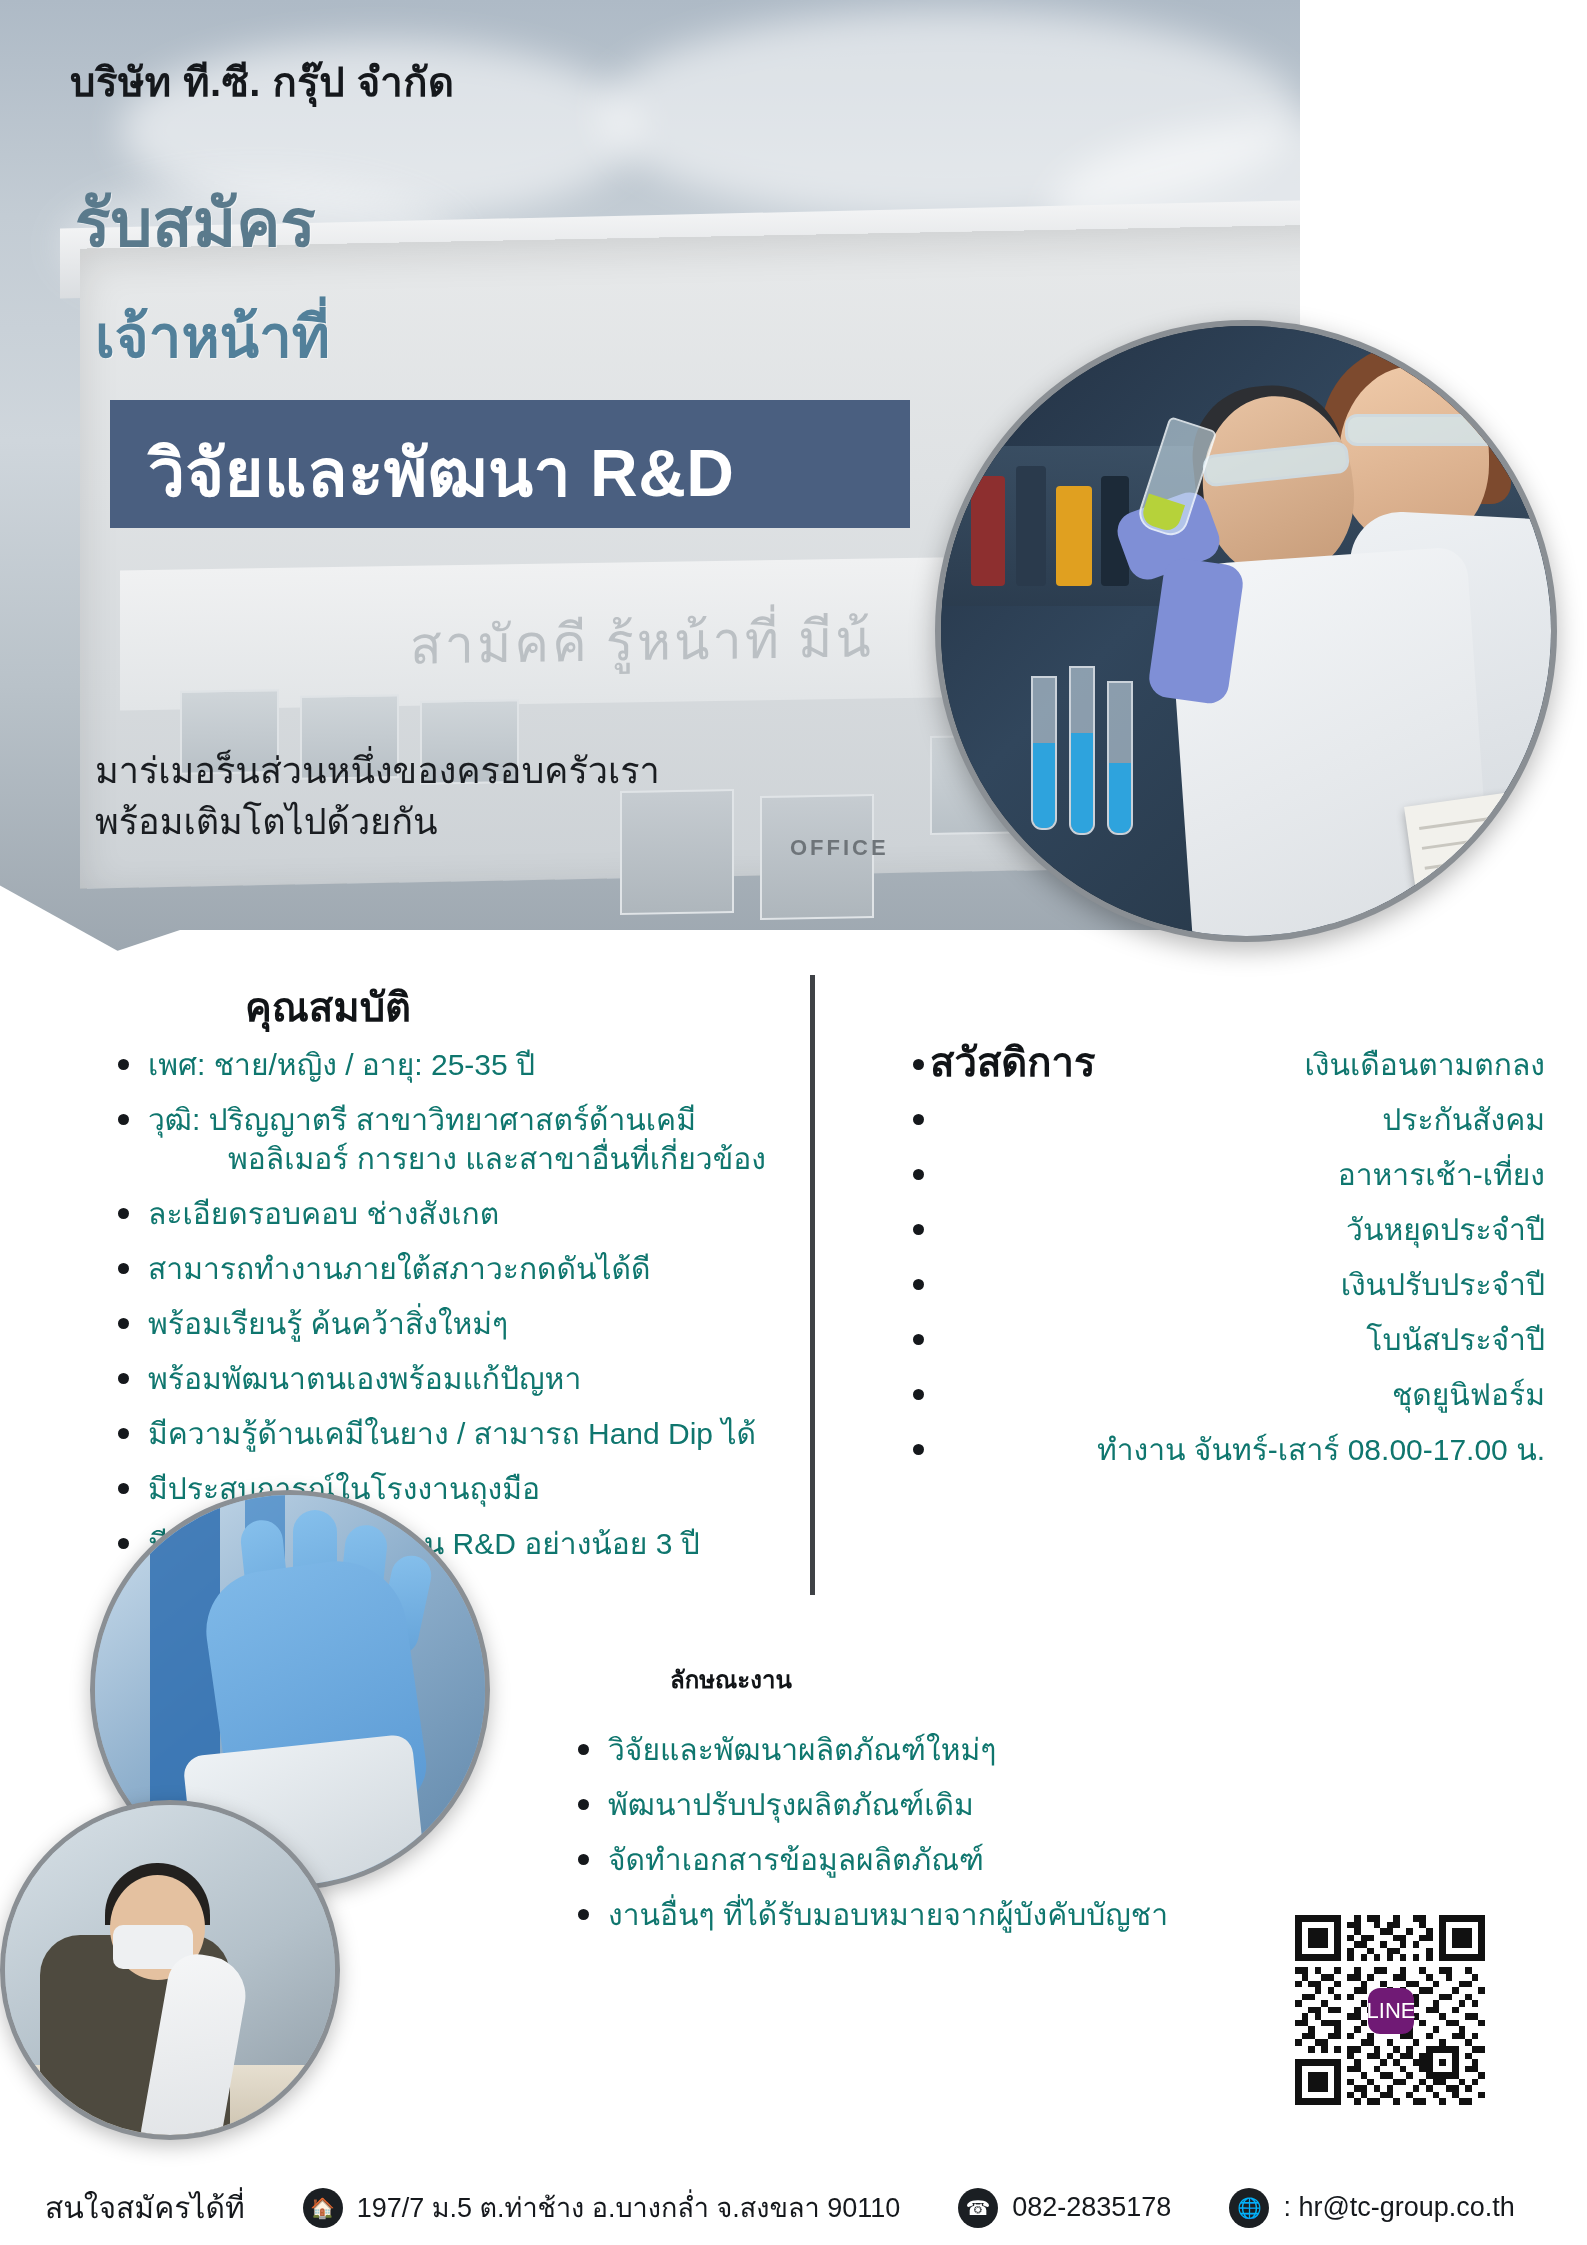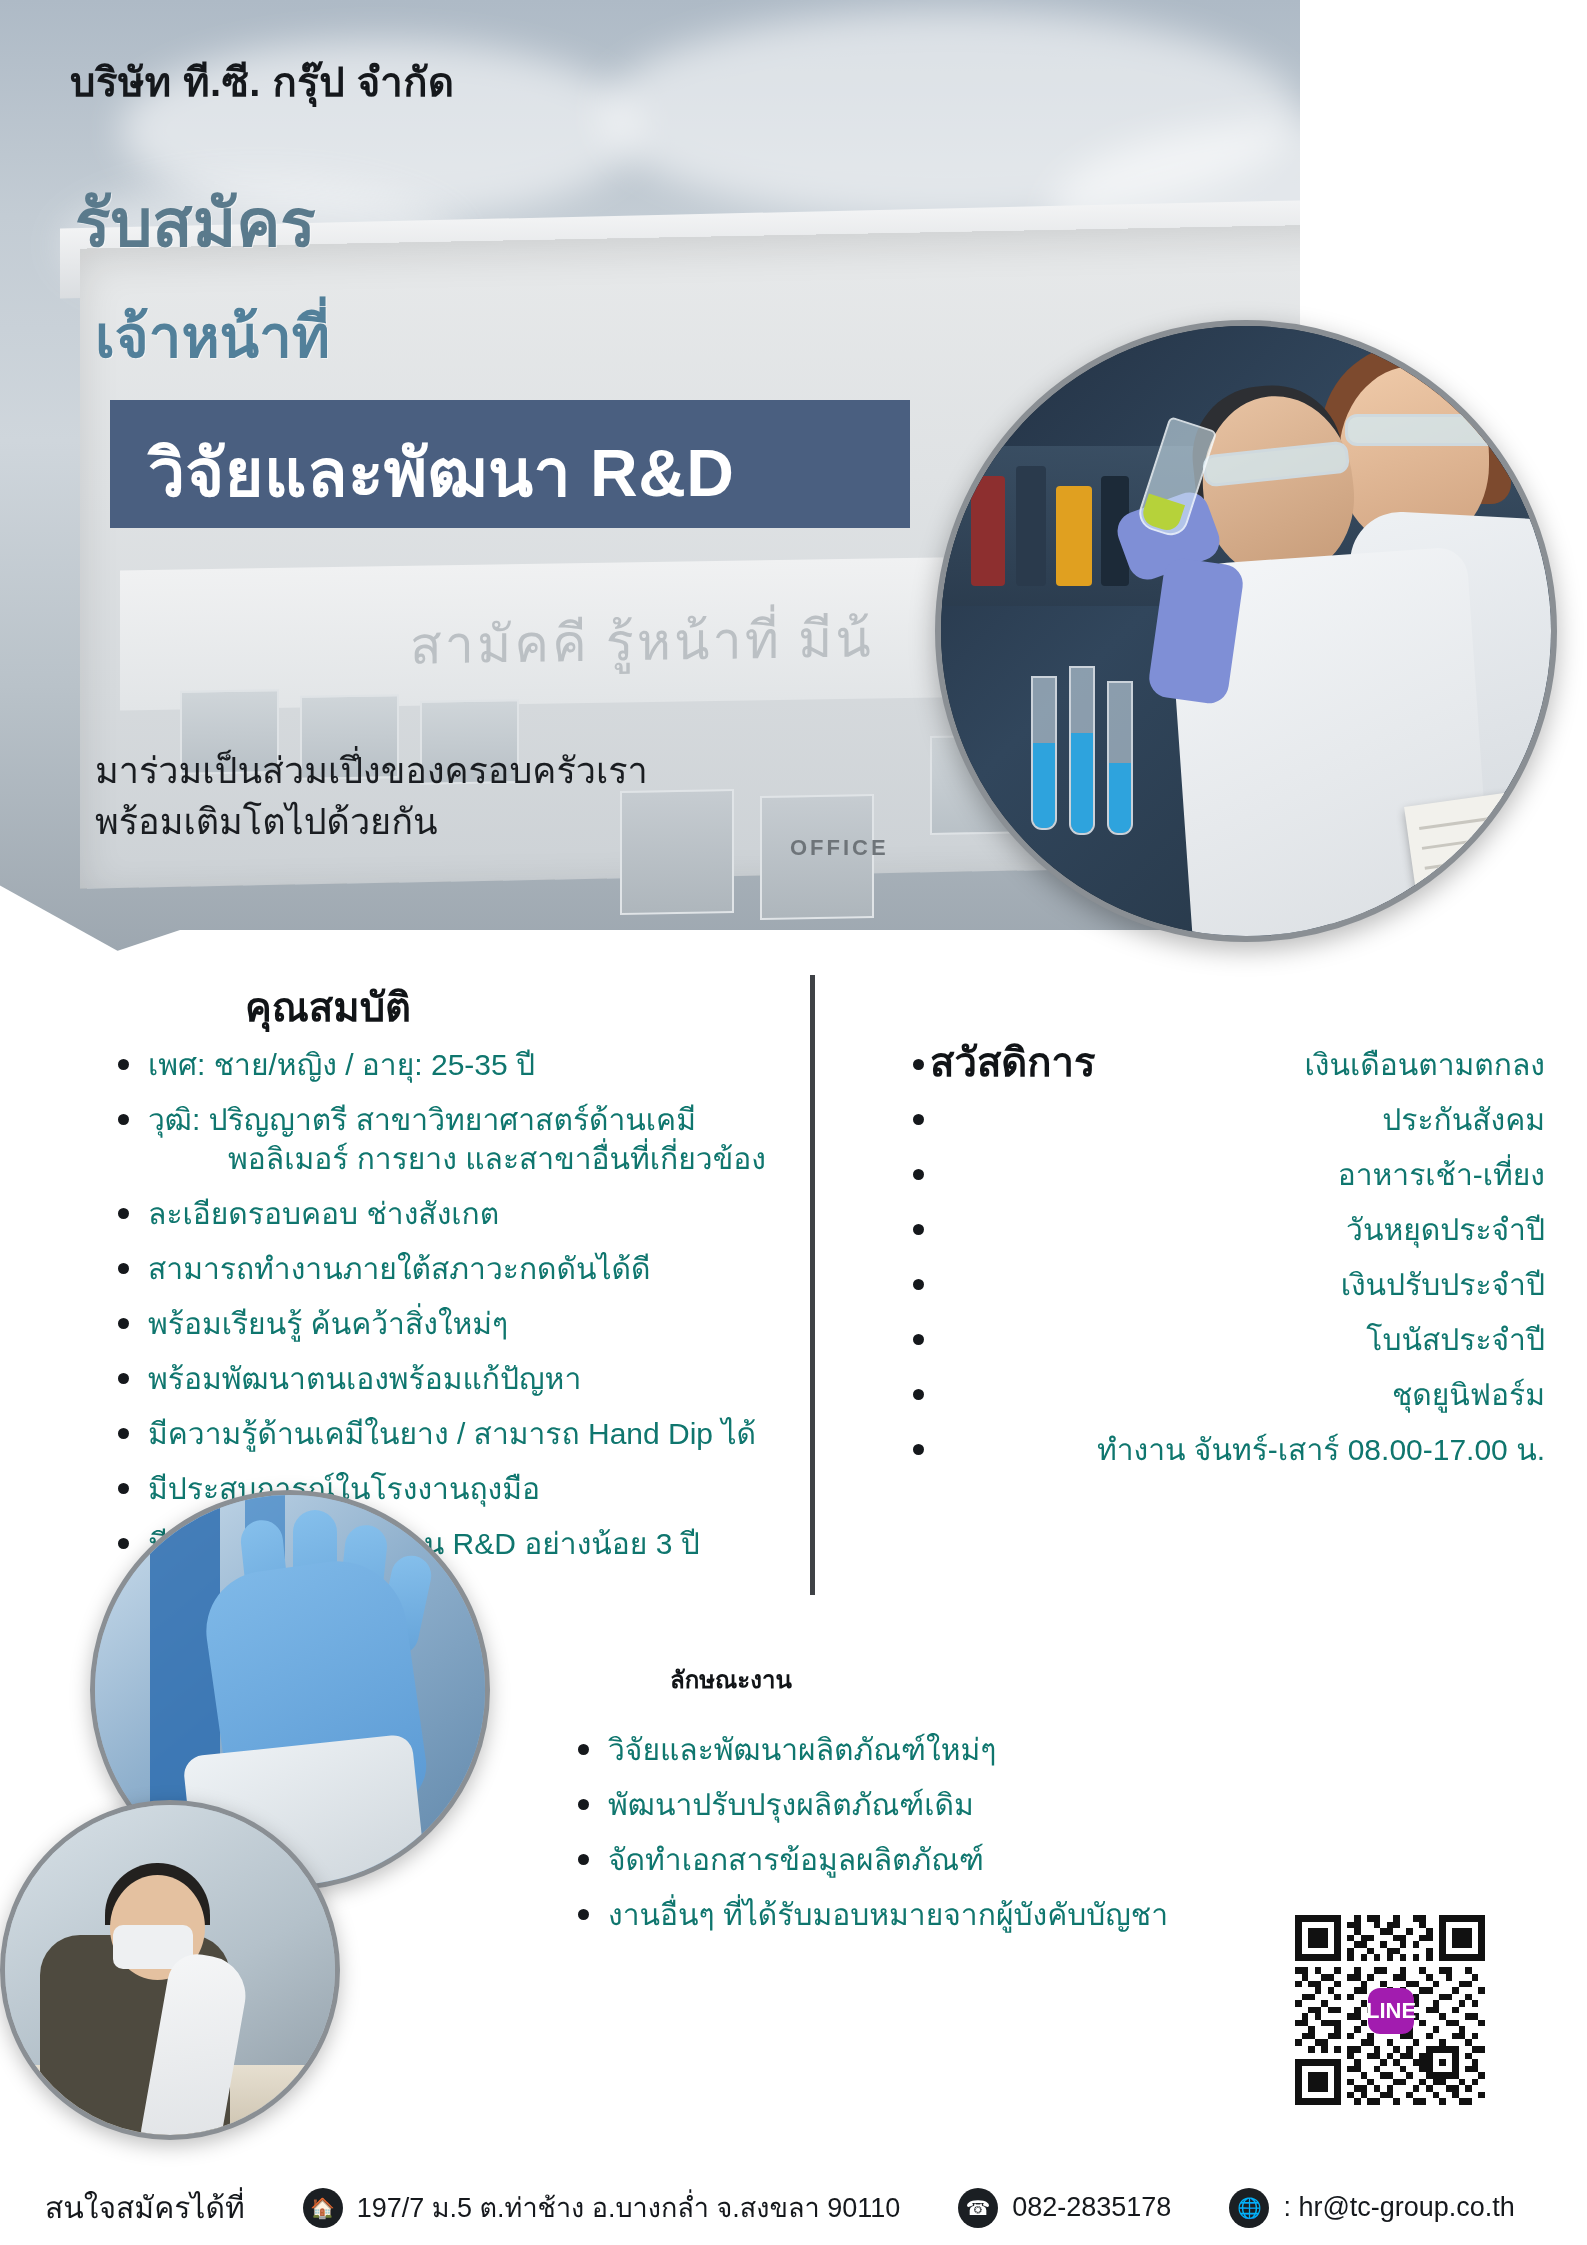--- a/index.html
+++ b/index.html
@@ -396,24 +396,24 @@
     position: absolute;
     left: 1295px; top: 1915px;
     width: 190px; height: 190px;
     background: #ffffff;
   }
   .qr canvas, .qr svg { display: block; }
   .qr-line-badge {
     position: absolute;
     left: 1368px; top: 1988px;
     width: 46px; height: 46px;
-    background: #a21caf;
+    background: #701a75;
     border-radius: 12px;
     display: flex; align-items: center; justify-content: center;
-    color: #fff; font-size: 22px; font-weight: bold;
+    color: #fff; font-size: 22px; font-weight: normal;
   }
 
   
   .footer {
     position: absolute;
     left: 0; top: 2170px;
     width: 1587px; height: 75px;
     background: #ffffff;
     display: flex;
     align-items: center;
@@ -466,21 +466,21 @@
 
   <div class="wedge-bottom"></div>
   <div class="wedge-left"></div>
 
   <div class="company">บริษัท ที.ซี. กรุ๊ป จำกัด</div>
   <div class="t-recruit">รับสมัคร</div>
   <div class="t-officer">เจ้าหน้าที่</div>
   <div class="t-rnd-box"></div>
   <div class="t-rnd">วิจัยและพัฒนา R&amp;D</div>
   <div class="tagline">
-    <div>มาร่วมเป็นส่วมเปึ่งของครอบครัวเรา</div>
+    <div>มาร่เมอร็นส่วนหนึ่งของครอบครัวเรา</div>
     <div>พร้อมเติมโตไปด้วยกัน</div>
   </div>
 
   <div class="circle-lab">
     <div class="lab-bg"></div>
     <div class="lab-shelf"></div>
     <div class="lab-bottle" style="left:30px; top:150px; width:34px; height:110px; background:#8d2f2f;"></div>
     <div class="lab-bottle" style="left:75px; top:140px; width:30px; height:120px; background:#2a3a4c;"></div>
     <div class="lab-bottle" style="left:115px; top:160px; width:36px; height:100px; background:#e0a020;"></div>
     <div class="lab-bottle" style="left:160px; top:150px; width:28px; height:110px; background:#1c2a38;"></div>

